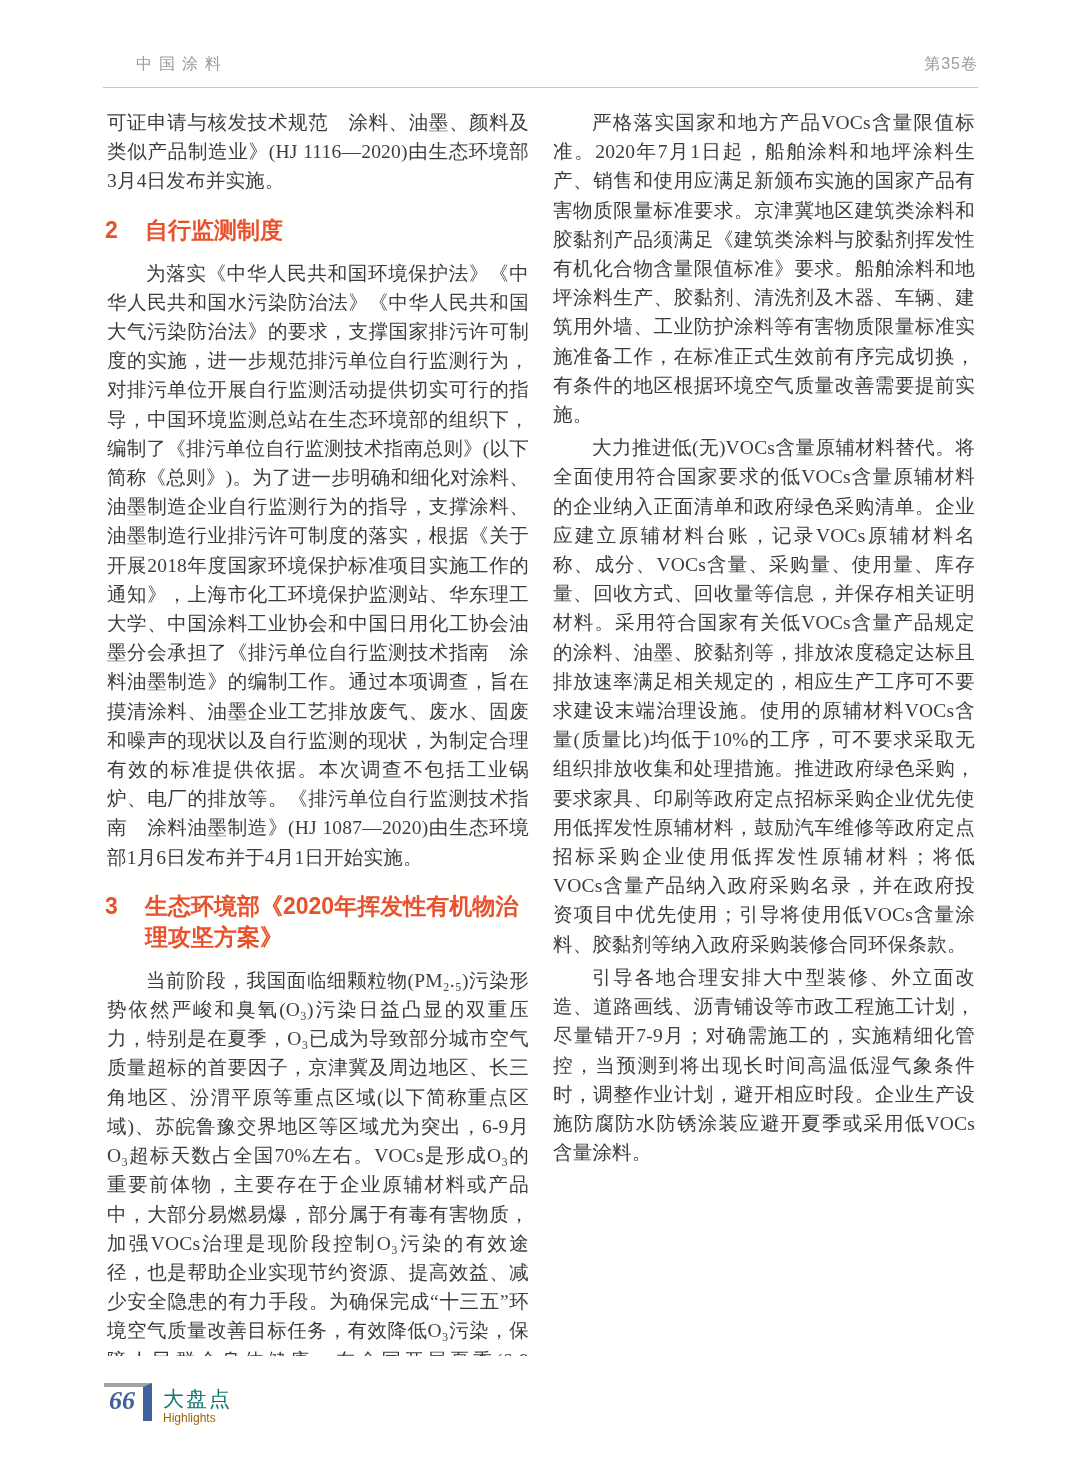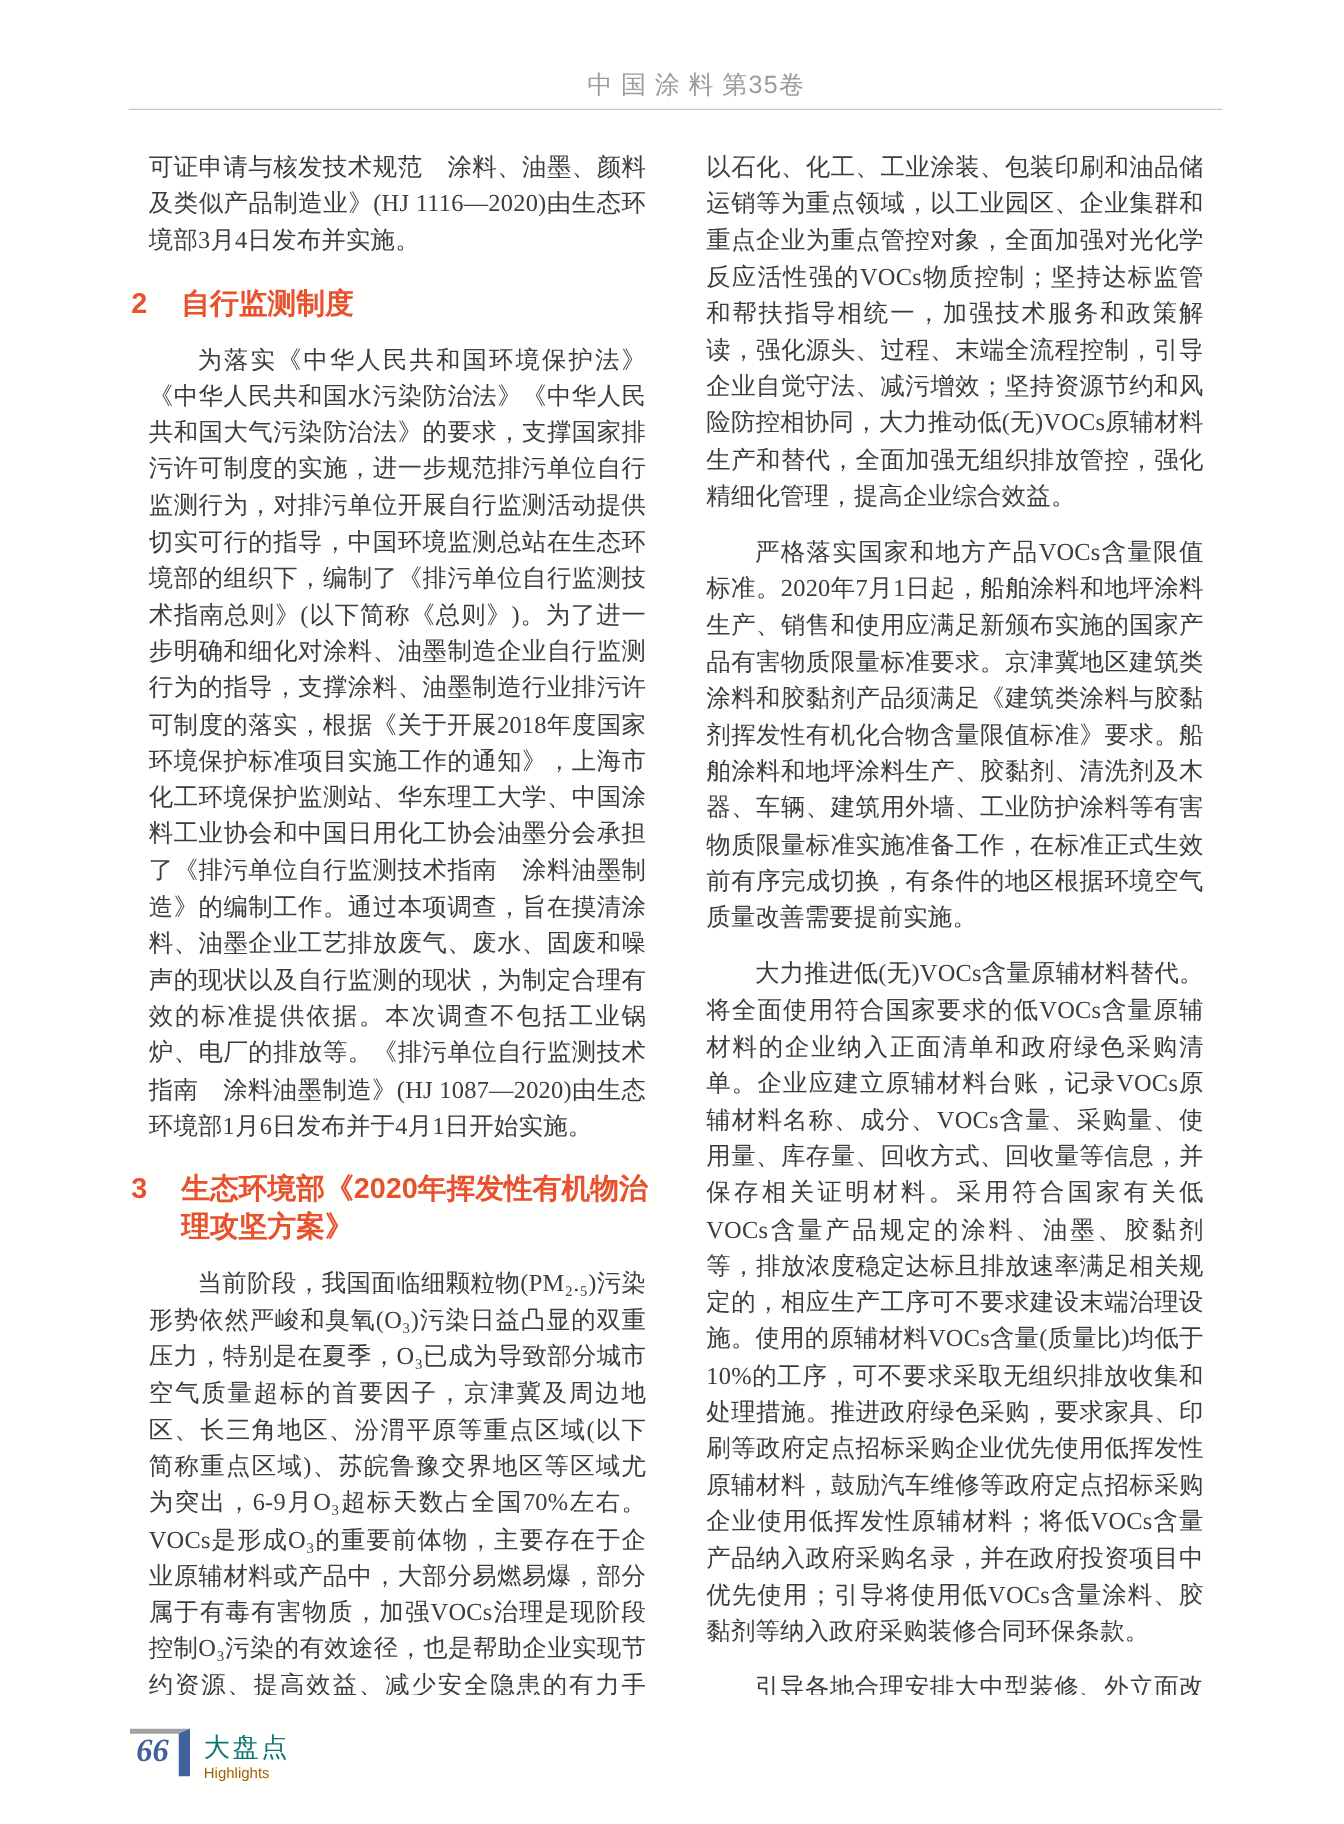--- a/index.html
+++ b/index.html
@@ -7,38 +7,38 @@
     position:relative;
     width:1075px;height:1459px;
     background:#fefefdl;
     background-color:#fffffe;
     overflow:hidden;
     font-family:"Liberation Serif","DejaVu Serif",serif;
   }
   
   .page-header{
     position:absolute;left:103px;right:97px;top:54px;
-    display:flex;justify-content:center;align-items:flex-end;
+    display:flex;justify-content:space-between;align-items:flex-end;
     font-family:"Liberation Sans","DejaVu Sans",sans-serif;
-    font-size:20px;color:#9b9b9b;margin-left:33px;
+    font-size:16px;color:#9b9b9b;margin-left:33px;
   }
   .journal-title{letter-spacing:7px;}
   .volume-label{letter-spacing:1px;}
   .header-rule{
     position:absolute;left:103px;right:97px;top:87px;
     height:1px;background:#c6c6c6;
   }
   
   .columns{
     position:absolute;left:103px;top:104px;width:876px;
     display:flex;gap:16px;
   }
   .col{width:430px;height:1252px;overflow:hidden;}
   p.body-text{
-    margin:16px;
+    margin:4px;
     font-size:19.5px;line-height:29.2px;
     text-align:justify;color:#3c3c3c;
     letter-spacing:0.2px;
   }
   p.indent{text-indent:2em;}
   h2.section-heading{
     display:flex;align-items:flex-start;
     margin:19px 0 13px 0;
     color:#e8512c;
     font-family:"Liberation Sans","DejaVu Sans",sans-serif;
@@ -90,21 +90,20 @@
 
       <h2 class="section-heading">
         <span class="num">3</span>
         <span class="title">生态环境部《2020年挥发性有机物治理攻坚方案》</span>
       </h2>
       <p class="body-text indent">当前阶段，我国面临细颗粒物(PM₂.₅)污染形势依然严峻和臭氧(O₃)污染日益凸显的双重压力，特别是在夏季，O₃已成为导致部分城市空气质量超标的首要因子，京津冀及周边地区、长三角地区、汾渭平原等重点区域(以下简称重点区域)、苏皖鲁豫交界地区等区域尤为突出，6-9月O₃超标天数占全国70%左右。VOCs是形成O₃的重要前体物，主要存在于企业原辅材料或产品中，大部分易燃易爆，部分属于有毒有害物质，加强VOCs治理是现阶段控制O₃污染的有效途径，也是帮助企业实现节约资源、提高效益、减少安全隐患的有力手段。为确保完成“十三五”环境空气质量改善目标任务，有效降低O₃污染，保障人民群众身体健康，在全国开展夏季(6-9月)VOCs治理攻坚行动。</p>
 
     </section>
 
     <section class="col">
-      <p class="body-text">以石化、化工、工业涂装、包装印刷和油品储运销等为重点领域，以工业园区、企业集群和重点企业为重点管控对象，全面加强对光化学反应活性强的VOCs物质控制；坚持达标监管和帮扶指导相统一，加强技术服务和政策解读，强化源头、过程、末端全流程控制，引导企业自觉守法、减污增效；坚持资源节约和风险防控相协同，大力推动低(无)VOCs原辅材料生产和替代，全面加强无组织排放管控，强化精细化管理，提高企业综合效益。</p>
       <p class="body-text indent">严格落实国家和地方产品VOCs含量限值标准。2020年7月1日起，船舶涂料和地坪涂料生产、销售和使用应满足新颁布实施的国家产品有害物质限量标准要求。京津冀地区建筑类涂料和胶黏剂产品须满足《建筑类涂料与胶黏剂挥发性有机化合物含量限值标准》要求。船舶涂料和地坪涂料生产、胶黏剂、清洗剂及木器、车辆、建筑用外墙、工业防护涂料等有害物质限量标准实施准备工作，在标准正式生效前有序完成切换，有条件的地区根据环境空气质量改善需要提前实施。</p>
       <p class="body-text indent">大力推进低(无)VOCs含量原辅材料替代。将全面使用符合国家要求的低VOCs含量原辅材料的企业纳入正面清单和政府绿色采购清单。企业应建立原辅材料台账，记录VOCs原辅材料名称、成分、VOCs含量、采购量、使用量、库存量、回收方式、回收量等信息，并保存相关证明材料。采用符合国家有关低VOCs含量产品规定的涂料、油墨、胶黏剂等，排放浓度稳定达标且排放速率满足相关规定的，相应生产工序可不要求建设末端治理设施。使用的原辅材料VOCs含量(质量比)均低于10%的工序，可不要求采取无组织排放收集和处理措施。推进政府绿色采购，要求家具、印刷等政府定点招标采购企业优先使用低挥发性原辅材料，鼓励汽车维修等政府定点招标采购企业使用低挥发性原辅材料；将低VOCs含量产品纳入政府采购名录，并在政府投资项目中优先使用；引导将使用低VOCs含量涂料、胶黏剂等纳入政府采购装修合同环保条款。</p>
       <p class="body-text indent">引导各地合理安排大中型装修、外立面改造、道路画线、沥青铺设等市政工程施工计划，尽量错开7-9月；对确需施工的，实施精细化管控，当预测到将出现长时间高温低湿气象条件时，调整作业计划，避开相应时段。企业生产设施防腐防水防锈涂装应避开夏季或采用低VOCs含量涂料。</p>
 
     </section>
 
   </main>
 
   <footer class="page-footer">
     <div class="pagenum-box">

